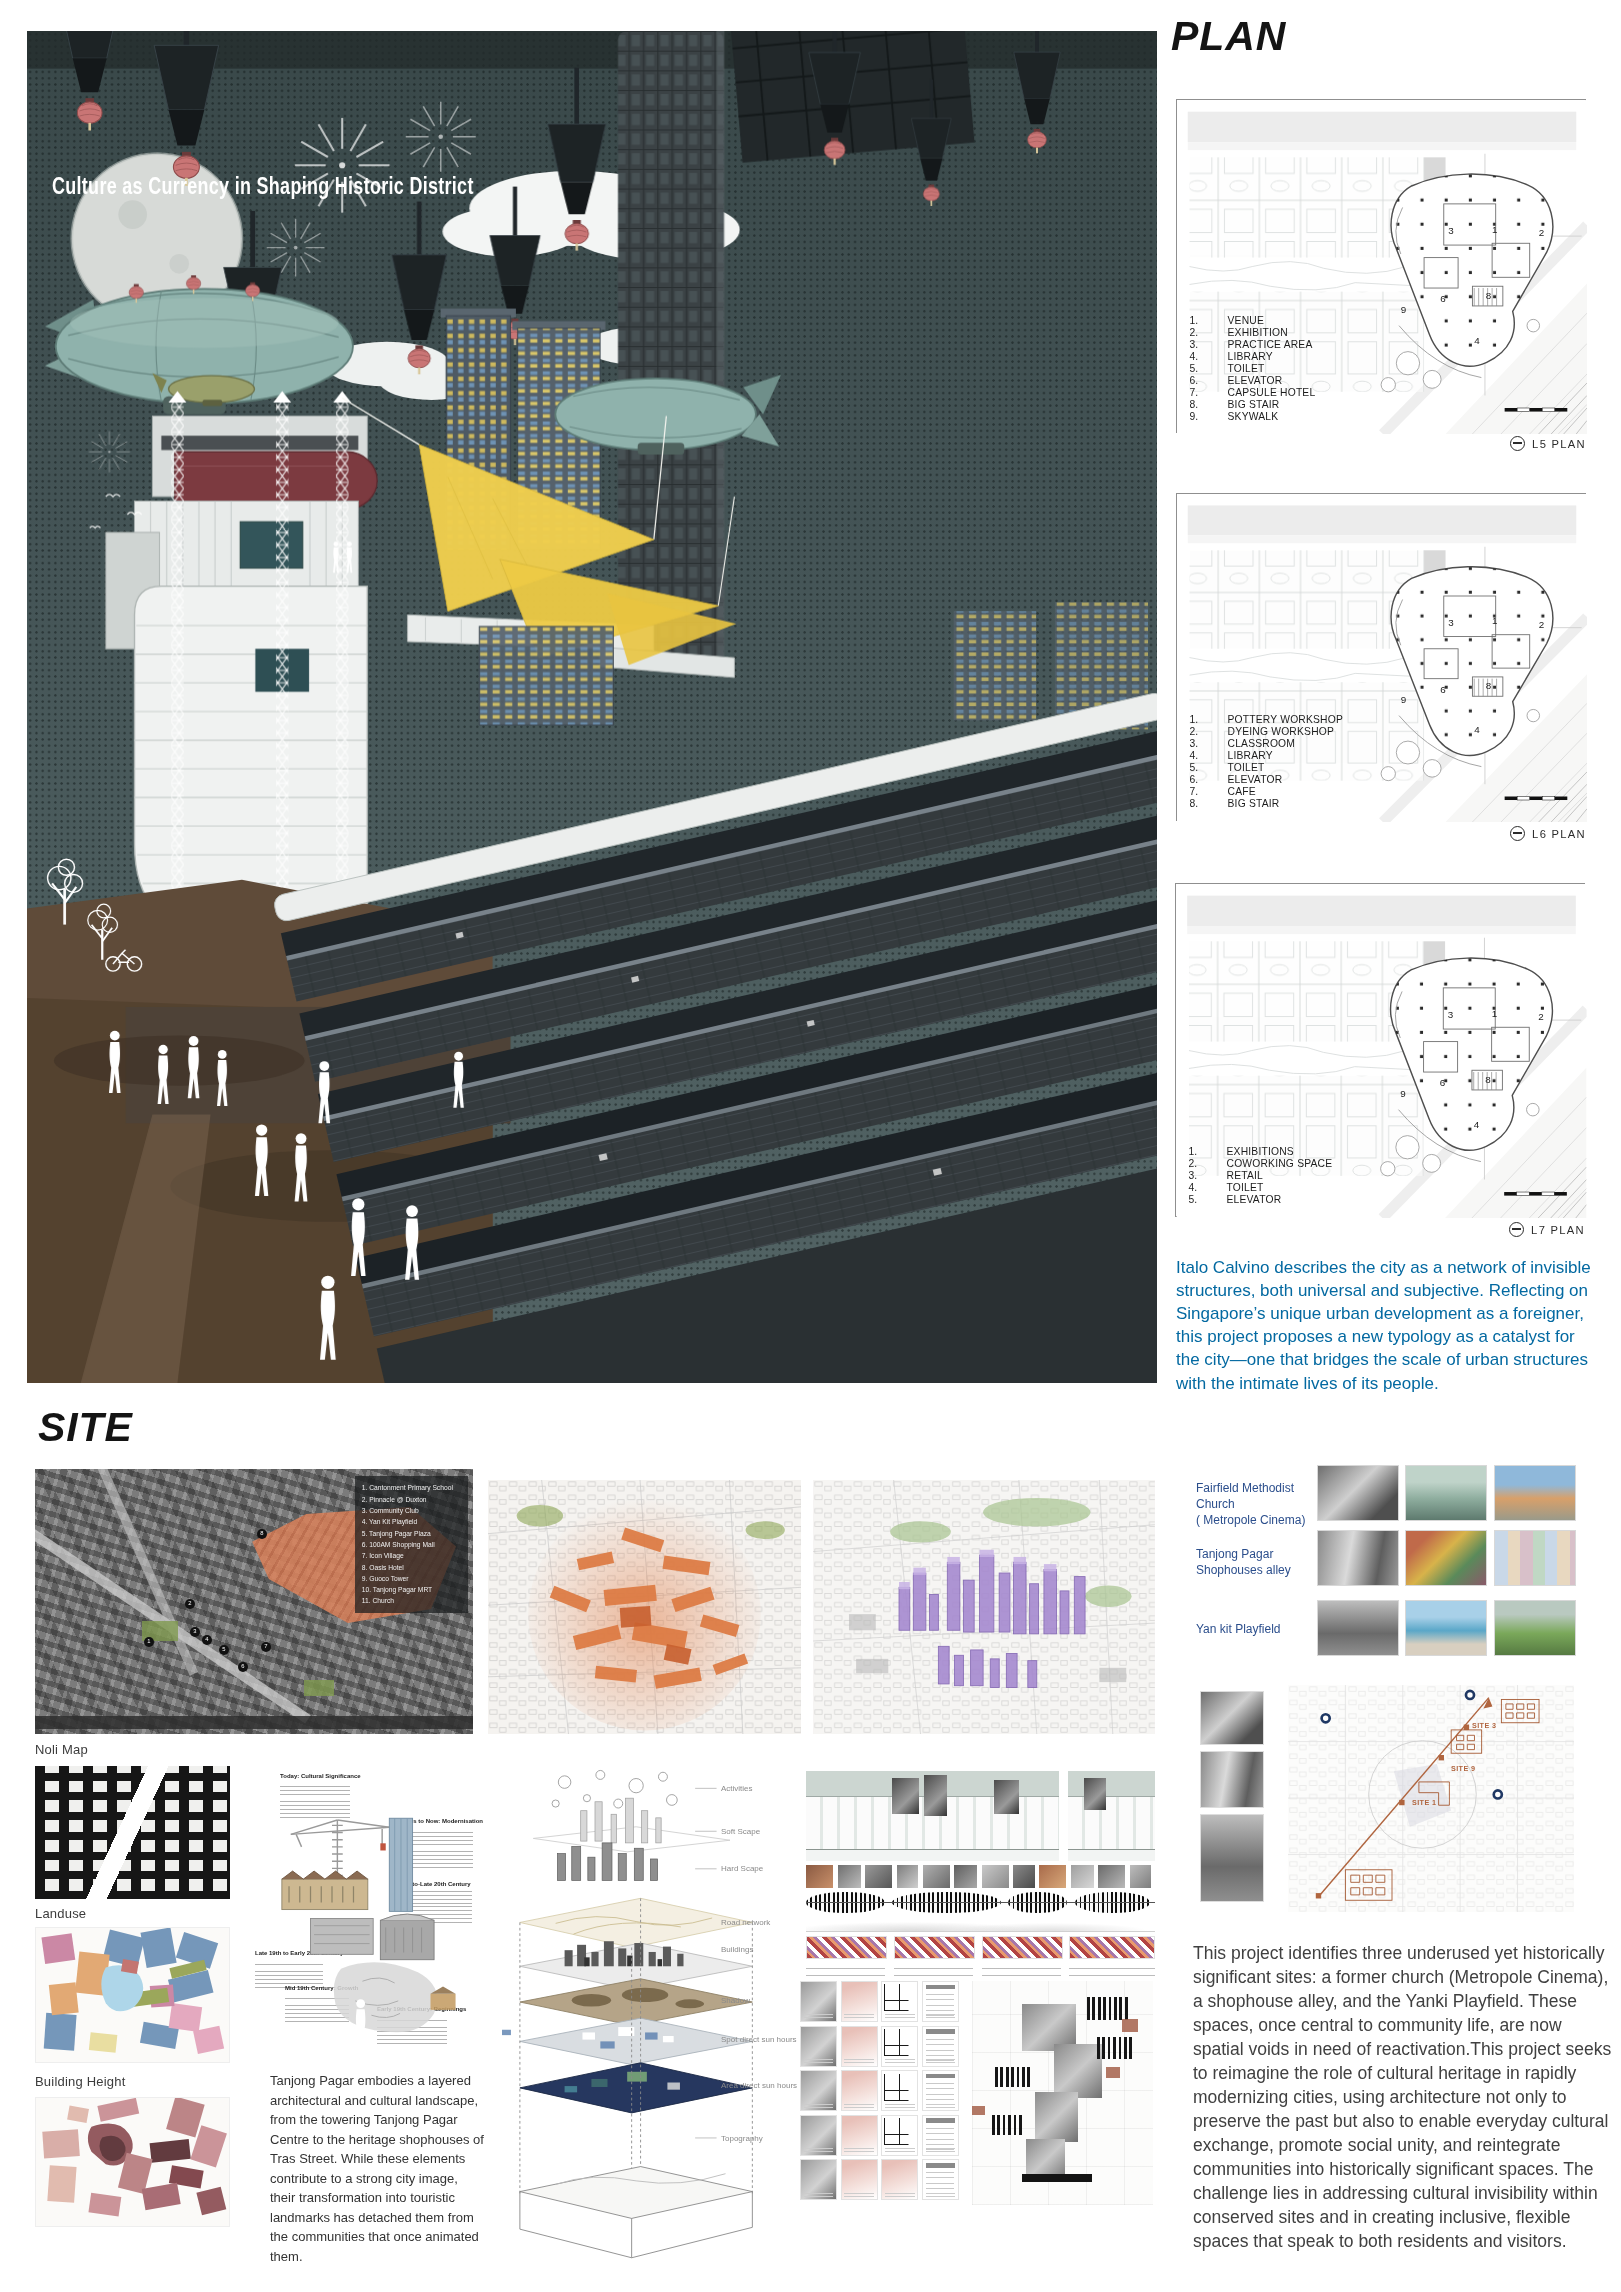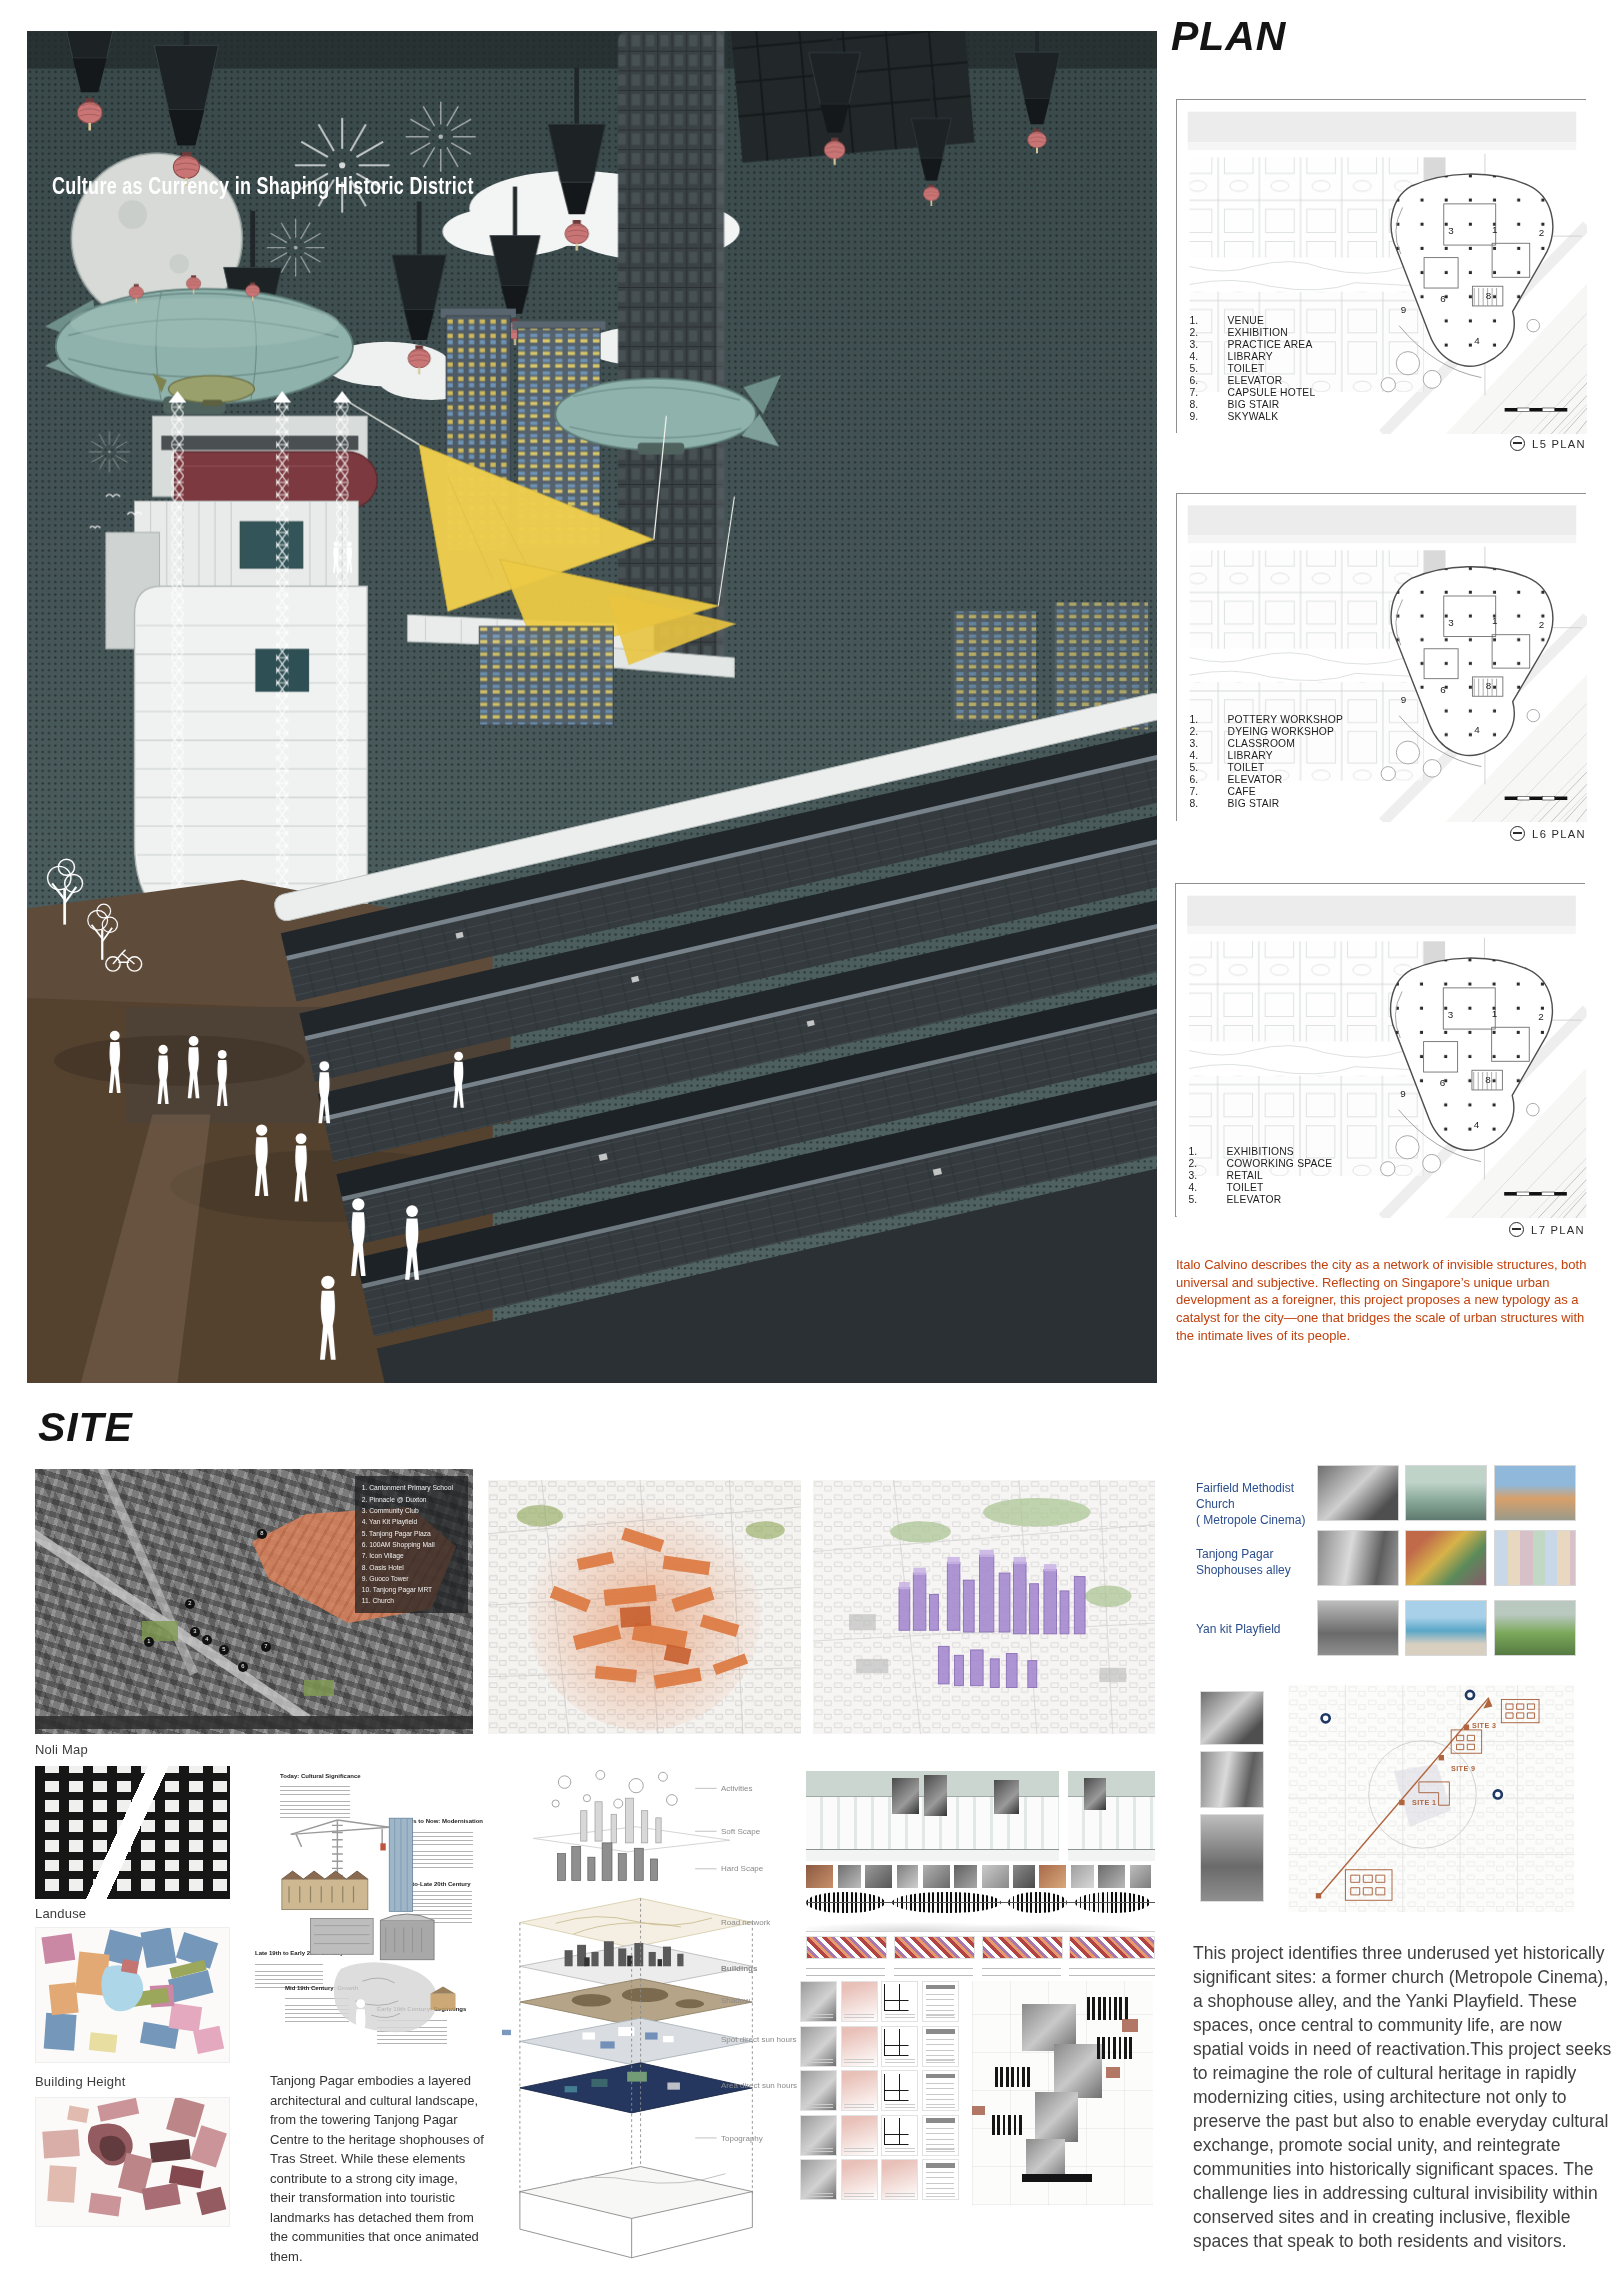--- a/index.html
+++ b/index.html
@@ -26,21 +26,21 @@
   .plan-panel{position:absolute;width:410px;background:#fff;border:1.1px solid #8f8f8f;}
   .plan-panel svg{position:absolute;left:0;top:0;}
   .legend{position:absolute;left:12.5px;margin:0;padding:0;list-style:none;z-index:4;}
   .legend li{display:flex;font-size:10.3px;line-height:12px;color:#1c1c1c;}
   .legend .ln{width:38px;}
   .legend .ll{letter-spacing:0.2px;}
   .plan-cap{position:absolute;display:flex;align-items:center;gap:7.2px;justify-content:flex-end;width:410px;}
   .cap-circle{width:15px;height:15px;border:1.8px solid #2b2b2b;border-radius:50%;position:relative;}
   .cap-circle:after{content:"";position:absolute;left:1.8px;right:1.8px;top:5.4px;height:1.8px;background:#2b2b2b;}
   .cap-text{font-size:11.2px;letter-spacing:1.3px;color:#2b2b2b;font-weight:500;}
-  .note-par{position:absolute;font-size:13px;line-height:1.36;color:#c2410c;}
+  .note-par{position:absolute;font-size:17px;line-height:1.36;color:#0369a1;}
 
   
   .sat-map{position:absolute;left:35px;top:1469px;width:438px;height:265px;background:#7b7b7b;overflow:hidden;
     background-image:
       repeating-linear-gradient(17deg, rgba(30,30,30,.38) 0 5.4px, transparent 5.4px 12.5px),
       repeating-linear-gradient(105deg, rgba(235,235,235,.22) 0 3.6px, transparent 3.6px 10.7px),
       repeating-linear-gradient(62deg, rgba(15,15,15,.25) 0 8px, transparent 8px 20.6px);}
   .sat-road{position:absolute;left:-36px;top:36px;width:376px;height:9.9px;background:#cfcfcf;opacity:.75;transform:rotate(34deg);transform-origin:left top;}
   .sat-road2{position:absolute;left:107px;top:-18px;width:9px;height:233px;background:#c4c4c4;opacity:.6;transform:rotate(-24deg);}
   .sat-rail{position:absolute;left:0;bottom:5.4px;width:100%;height:12.5px;background:#2e2e2e;opacity:.85;}
@@ -1011,21 +1011,21 @@
           </g>
         <path d="M145,508 L280,478 L155,450 L20,478 Z" fill="#f7f7f5" stroke="#888"></path>
         <path d="M20,478 L20,520 L145,552 L145,508 M280,478 L280,518 L145,552" fill="none" stroke="#888"></path>
         <path d="M60,470 q40,-14 90,-4 q50,8 100,-8" stroke="#bbb" fill="none"></path>
       </g>
     </svg>
     <span class="axon-label" style="top:19.7px;">Activities</span>
     <span class="axon-label" style="top:63px;">Soft Scape</span>
     <span class="axon-label" style="top:100px;">Hard Scape</span>
     <span class="axon-label" style="top:154px;">Road network</span>
-    <span class="axon-label" style="top:200px;font-weight:bold;">Buildings</span>
+    <span class="axon-label" style="top:181px;">Buildings</span>
     <span class="axon-label" style="top:232px;">Shadow</span>
     <span class="axon-label" style="top:271px;">Spot direct sun hours</span>
     <span class="axon-label" style="top:317px;">Area direct sun hours</span>
     <span class="axon-label" style="top:370px;">Topography</span>
   </div>
 
   <div class="elev" style="left:806px;top:1771px;width:253px;height:90px;">
     <div class="bld"></div>
       <div class="gnd"></div>
     <div class="pho" style="left:86px;top:7.2px;width:27px;height:36px;"></div>

